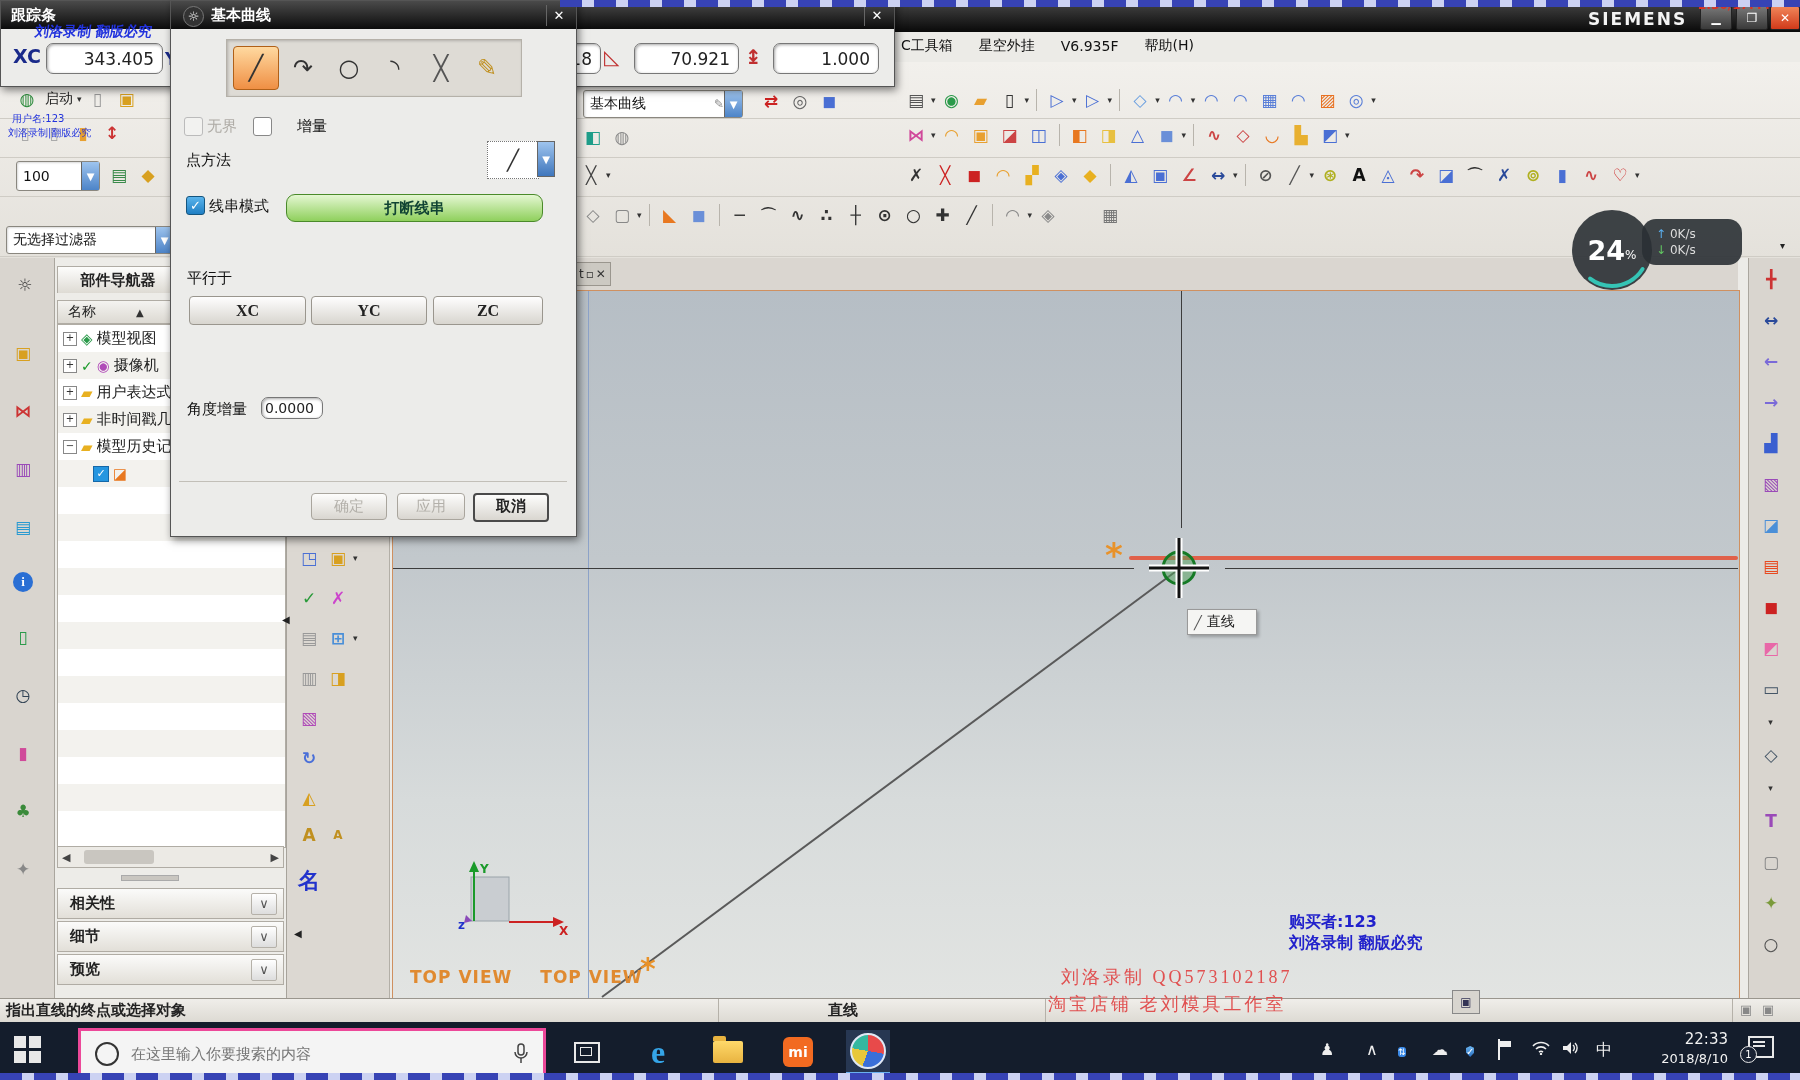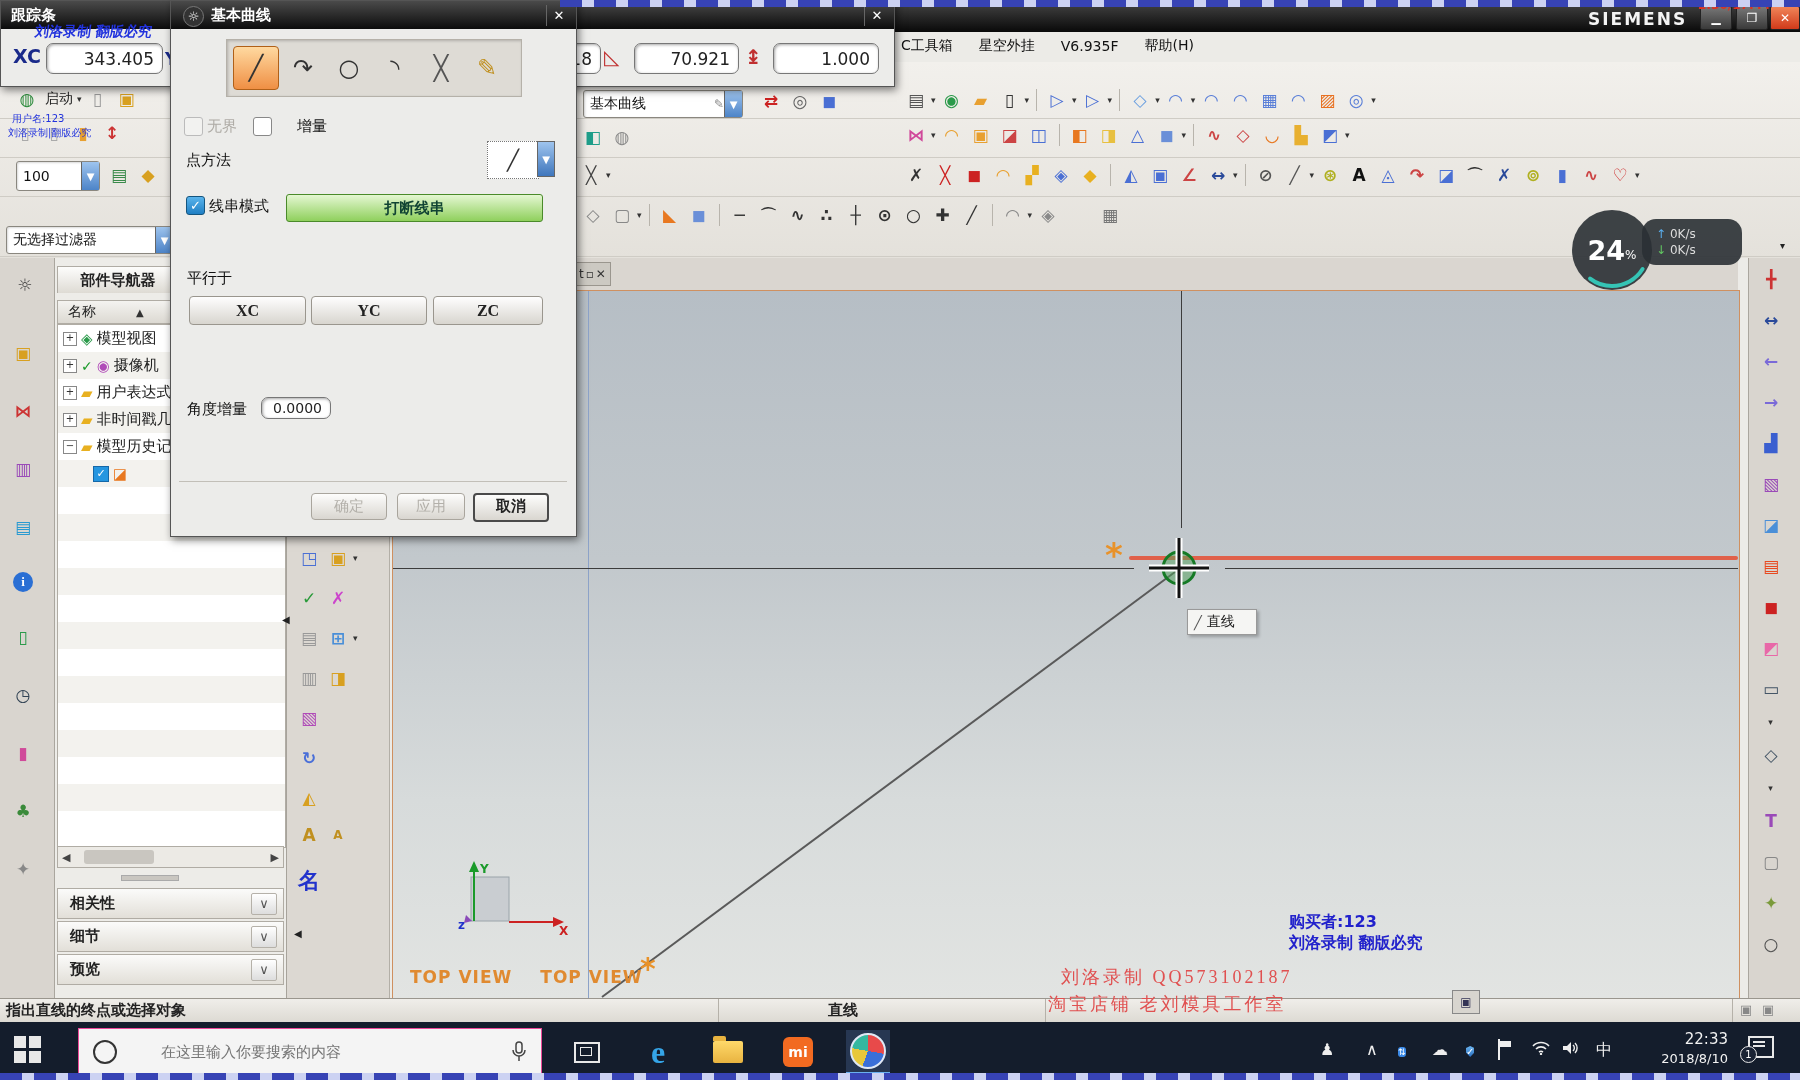--- a/index.html
+++ b/index.html
@@ -147,21 +147,21 @@
   .cbtn{width:44px;height:42px;display:flex;align-items:center;justify-content:center;
     font-size:24px;color:#333;border-radius:4px;}
   .cbtn.sel{background:linear-gradient(#ffd9a0,#ef8f44);border:1px solid #b06018;color:#222;}
   .dlbl{position:absolute;font-size:15px;color:#111;}
   .dlbl.dis{color:#aeaba5;}
   .cb{position:absolute;width:17px;height:17px;background:#fff;border:1px solid #888;border-radius:3px;}
   .cb.dis{border-color:#bbb;background:#f2f2f0;}
   .cb.on{background:linear-gradient(#5ab4ec,#1f7fc4);border-color:#14557f;color:#fff;
     font-size:13px;font-weight:bold;text-align:center;line-height:17px;}
   .gbtn{position:absolute;background:linear-gradient(#e4f7d2,#8fd05c);border:1px solid #4a8a2a;
-    border-radius:3px;text-align:center;font-size:15px;font-weight:bold;color:#143;line-height:26px;}
+    border-radius:9px;text-align:center;font-size:15px;font-weight:bold;color:#143;line-height:26px;}
   .dbtn{position:absolute;background:linear-gradient(#fdfdfc,#d9d6d0);border:1px solid #a9a59d;
     border-radius:4px;text-align:center;font-size:15px;line-height:25px;color:#222;}
   .dbtn.dis{color:#b3b0aa;}
   .dbtn.strong{border:2px solid #4a4a4a;font-weight:bold;line-height:23px;}
   .axisbtn{position:absolute;top:295px;height:27px;background:linear-gradient(#fefefe,#d8d5cf);
     border:1px solid #9a968e;border-radius:4px;text-align:center;line-height:27px;
     font-family:"Liberation Serif",serif;font-weight:bold;font-size:16px;}
   #dgroup{position:absolute;left:12px;top:330px;width:362px;height:62px;background:#d9d6d0;
     border:1px solid #b0aca4;}
   .radio{position:absolute;width:14px;height:14px;border-radius:50%;border:1px solid #777;background:#fff;}
@@ -195,21 +195,21 @@
   #statusbar .prompt{position:absolute;left:6px;top:2px;font-weight:bold;}
   #statusbar .mode{position:absolute;left:828px;top:2px;font-weight:bold;}
   #statusbar .cell{position:absolute;top:0;height:24px;border-left:1px solid #b5b1a9;}
 
   
   #taskbar{position:absolute;left:0;top:1022px;width:1800px;height:58px;background:#141d2c;z-index:70;}
   #startbtn{position:absolute;left:14px;top:14px;width:28px;height:28px;display:grid;
     grid-template-columns:12px 12px;grid-template-rows:12px 12px;gap:3px;}
   #startbtn i{background:#e8e8e8;}
   #searchbox{position:absolute;left:78px;top:6px;width:462px;height:46px;background:#f4f4f4;
-    border:1px solid #ec4899;display:flex;align-items:center;gap:32px;}
+    border:3px solid #ec4899;display:flex;align-items:center;}
   #searchbox .circ{width:20px;height:20px;border:2px solid #333;border-radius:50%;margin-left:14px;flex:none;}
   #searchbox input{border:none;background:transparent;outline:none;flex:1;font-size:15px;color:#444;
     padding-left:12px;font-family:inherit;}
   .tb-app{position:absolute;top:8px;width:44px;height:44px;display:flex;align-items:center;justify-content:center;}
   .tb-app.active{background:rgba(130,175,255,.18);border-bottom:2px solid #6ab0f0;box-sizing:border-box;}
   .taskview{width:22px;height:17px;border:2px solid #e8e8e8;position:relative;}
   .taskview:before{content:"";position:absolute;left:4px;top:3px;width:10px;height:7px;border:1px solid #e8e8e8;}
   .edge-e{color:#35a5e8;font-size:32px;font-weight:bold;font-family:"Liberation Serif",serif;}
   .folder{width:30px;height:22px;background:linear-gradient(#ffd96a,#e8b340);border-radius:2px;position:relative;}
   .folder:before{content:"";position:absolute;left:0;top:-5px;width:13px;height:5px;background:#e8b340;border-radius:2px 2px 0 0;}
@@ -468,21 +468,21 @@
   <span class="cb on" style="left:15px;top:195px;">✓</span>
   <span class="dlbl" style="left:38px;top:196px;">线串模式</span>
   <div class="gbtn" style="left:115px;top:193px;width:255px;height:26px;">打断线串</div>
 
 
   <span class="dlbl" style="left:16px;top:268px;">平行于</span>
   <div id="axis-row"></div>
 
 
   <span class="dlbl" style="left:16px;top:399px;">角度增量</span>
-  <div class="nfield" style="left:90px;top:396px;width:70px;height:22px;font-size:14px;">
+  <div class="nfield" style="left:90px;top:396px;width:62px;height:22px;font-size:14px;">
     <span>0.0000</span>
   </div>
 
   <div id="dlg-sep"></div>
   <div class="dbtn dis" style="left:140px;top:492px;width:74px;height:25px;">确定</div>
   <div class="dbtn dis" style="left:226px;top:492px;width:66px;height:25px;">应用</div>
   <div class="dbtn strong" style="left:302px;top:492px;width:72px;height:25px;">取消</div>
 <div class="axisbtn" style="left: 18px; width: 115px;">XC</div>
     <div class="axisbtn" style="left: 140px; width: 114px;">YC</div>
     <div class="axisbtn" style="left: 262px; width: 108px;">ZC</div>

